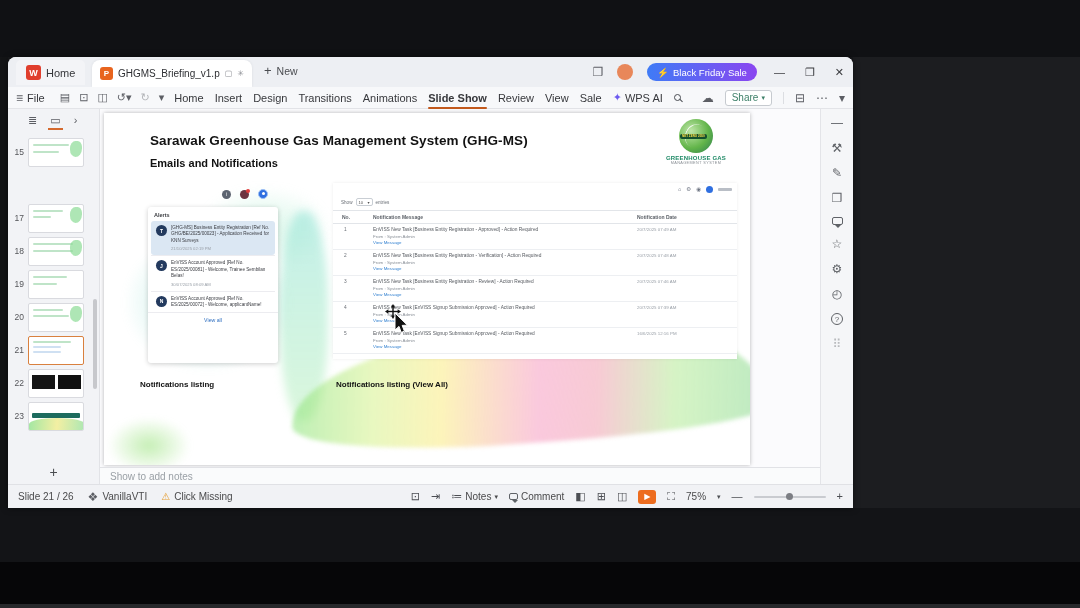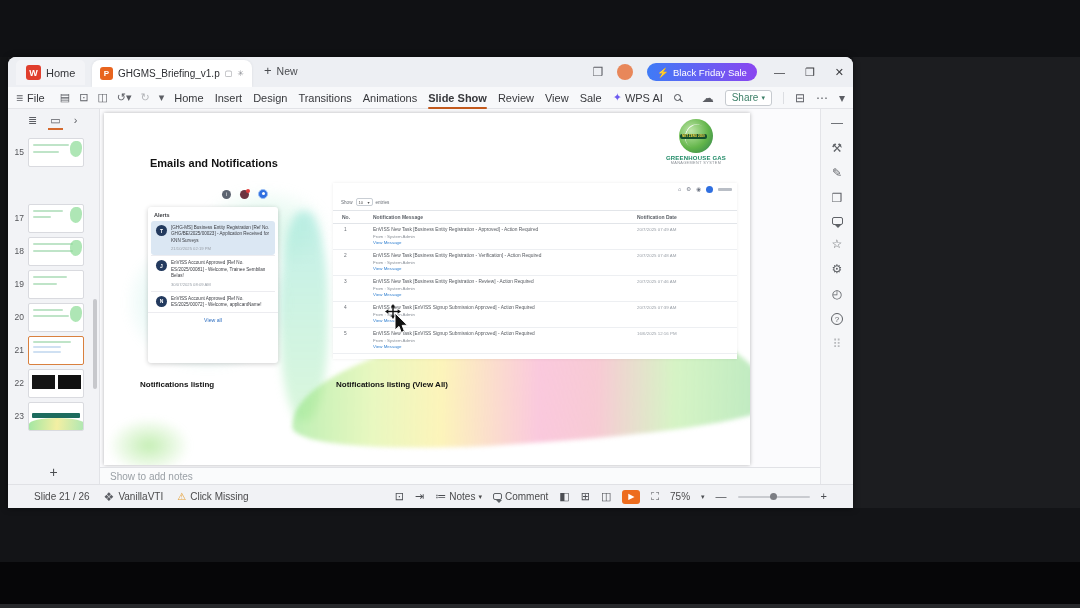--- a/index.html
+++ b/index.html
@@ -180,21 +180,21 @@
              font-size:8px; display:flex; align-items:center; justify-content:center; }
   .faded { opacity:.4; }
 
   
   .notes-bar { position:absolute; left:92px; right:33px; top:410px; height:17px; background:#fafbfc;
                border-top:1px solid #e1e2e6; display:flex; align-items:center; padding-left:10px; }
   .notes-bar span { font-size:10px; color:#9aa0a6; }
 
   
   .statusbar { position:absolute; left:0; bottom:0; width:100%; height:24px; background:#f1f2f5;
-               border-top:1px solid #e0e1e5; display:flex; align-items:center; padding:0 26px; }
+               border-top:1px solid #e0e1e5; display:flex; align-items:center; padding:0 10px; }
   .sb-item { font-size:10px; color:#4a4a4c; margin-right:14px; display:flex; align-items:center; gap:4px; white-space:nowrap; }
   .sb-warn { color:#e6a23c; font-size:10px; }
   .sb-right { margin-left:auto; display:flex; align-items:center; gap:11px; }
   .sb-right .glyph { font-size:11px; color:#4c4e53; }
   .sb-text { font-size:10px; color:#4a4a4c; display:flex; align-items:center; gap:3px; }
   .play-btn { width:18px; height:14px; background:#ed6c1e; border-radius:3px; color:#fff; font-size:8px;
               display:flex; align-items:center; justify-content:center; }
   .zoom-slider { width:72px; height:2px; background:#c9cbd0; border-radius:1px; position:relative; }
   .zoom-knob { position:absolute; left:45%; top:-2.5px; width:7px; height:7px; border-radius:50%; background:#7c7e84; }
   .view-sel { color:#2a2b2e; }
@@ -356,20 +356,21 @@
     </div>
 
     <div class="editor"></div>
     <div class="slide">
       <div class="blob-mint-top"></div>
       <div class="blob-teal"></div>
       <div class="streak-teal"></div>
       <div class="wave-band"></div>
       <div class="corner-green"></div>
 
+      <div class="slide-title">Sarawak Greenhouse Gas Management System (GHG-MS)</div>
       <div class="slide-sub">Emails and Notifications</div>
 
       <div class="ghg-logo">
         <div class="ghg-circle">
           <div class="ghg-leafline"></div>
           <div class="ghg-badge">NET ZERO 2050</div>
         </div>
         <div class="ghg-l1">GREENHOUSE GAS</div>
         <div class="ghg-l2">MANAGEMENT SYSTEM</div>
       </div>

